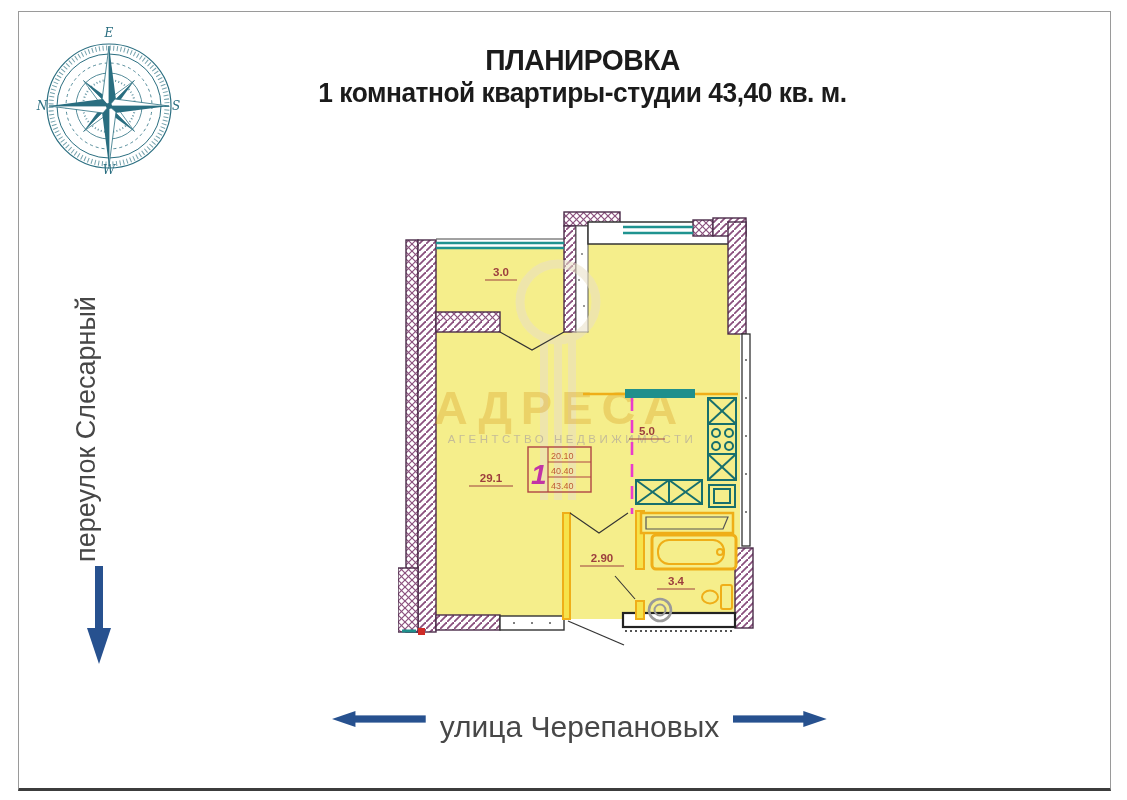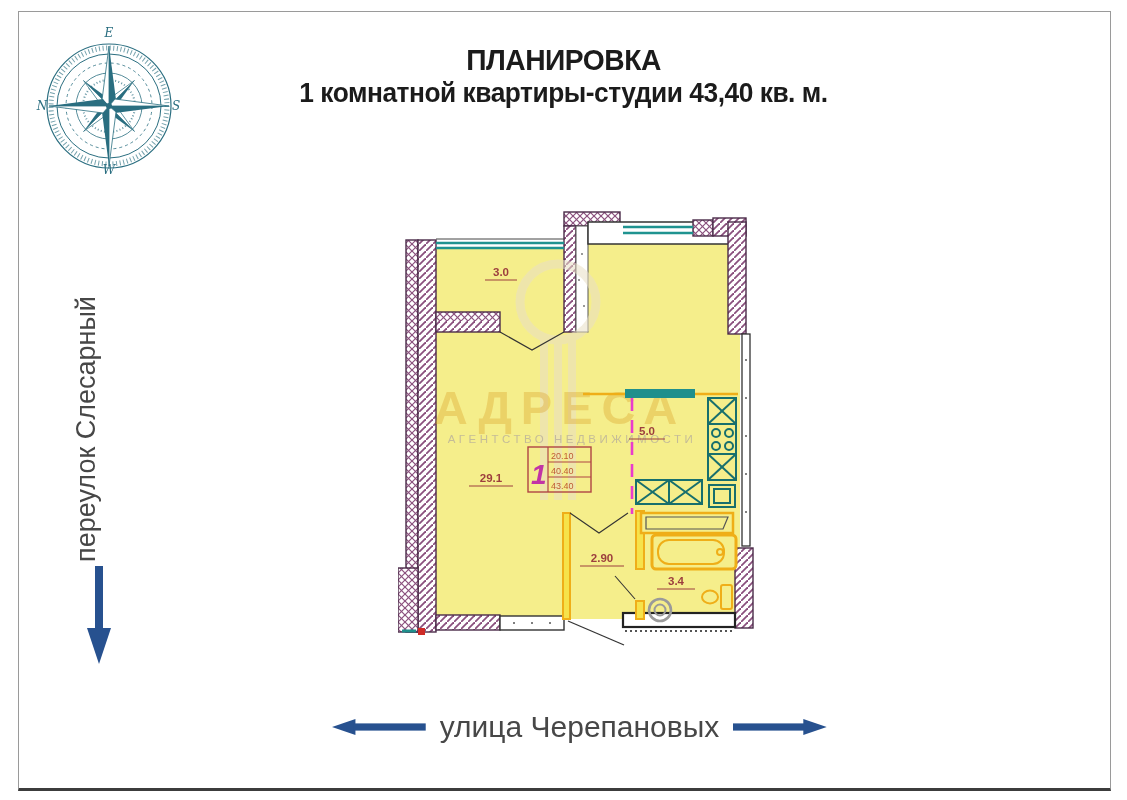--- a/index.html
+++ b/index.html
@@ -1,28 +1,28 @@
 <!DOCTYPE html>
 <html><head>
 <meta charset="utf-8">
 <style>
   html,body{margin:0;padding:0;background:#fff;}
   .page{position:relative;width:1127px;height:800px;background:#fff;overflow:hidden;
         font-family:"Liberation Sans",sans-serif;}
   .frame{position:absolute;left:18px;top:11px;width:1091px;height:776px;
          border:1px solid #9a9a9a;border-bottom:3px solid #3c3c3c;background:#fff;}
-  .title-block{position:absolute;left:20px;top:44px;width:1087px;text-align:center;color:#1b1b1b;}
+  .title-block{position:absolute;left:20px;top:44px;width:1087px;text-align:center;color:#1b1b1b;padding-left:19px;}
   .title-line1{font-size:30px;font-weight:bold;letter-spacing:-.5px;transform:scaleX(.94);line-height:1.05;}
   .title-line2{font-size:28px;font-weight:bold;letter-spacing:-.5px;transform:scaleX(.94);line-height:1.2;}
   .compass{position:absolute;left:35px;top:24px;}
   .street-left{position:absolute;left:-52px;top:412px;width:280px;height:34px;
                transform:rotate(-90deg);text-align:center;font-size:27px;color:#474747;white-space:nowrap;}
   .arrow-down{position:absolute;left:86px;top:566px;}
   .street-bottom{position:absolute;left:332px;top:710px;width:495px;display:flex;
-                 align-items:center;justify-content:center;gap:14px;}
+                 justify-content:center;gap:14px;}
   .street-bottom .txt{font-size:30px;color:#474747;white-space:nowrap;}
   .plan{position:absolute;left:398px;top:202px;}
   .ws{stroke:#4a2b49;stroke-width:1.4;}
 </style>
 </head>
 <body>
 
 <div class="page">
   <div class="frame"></div>
 

